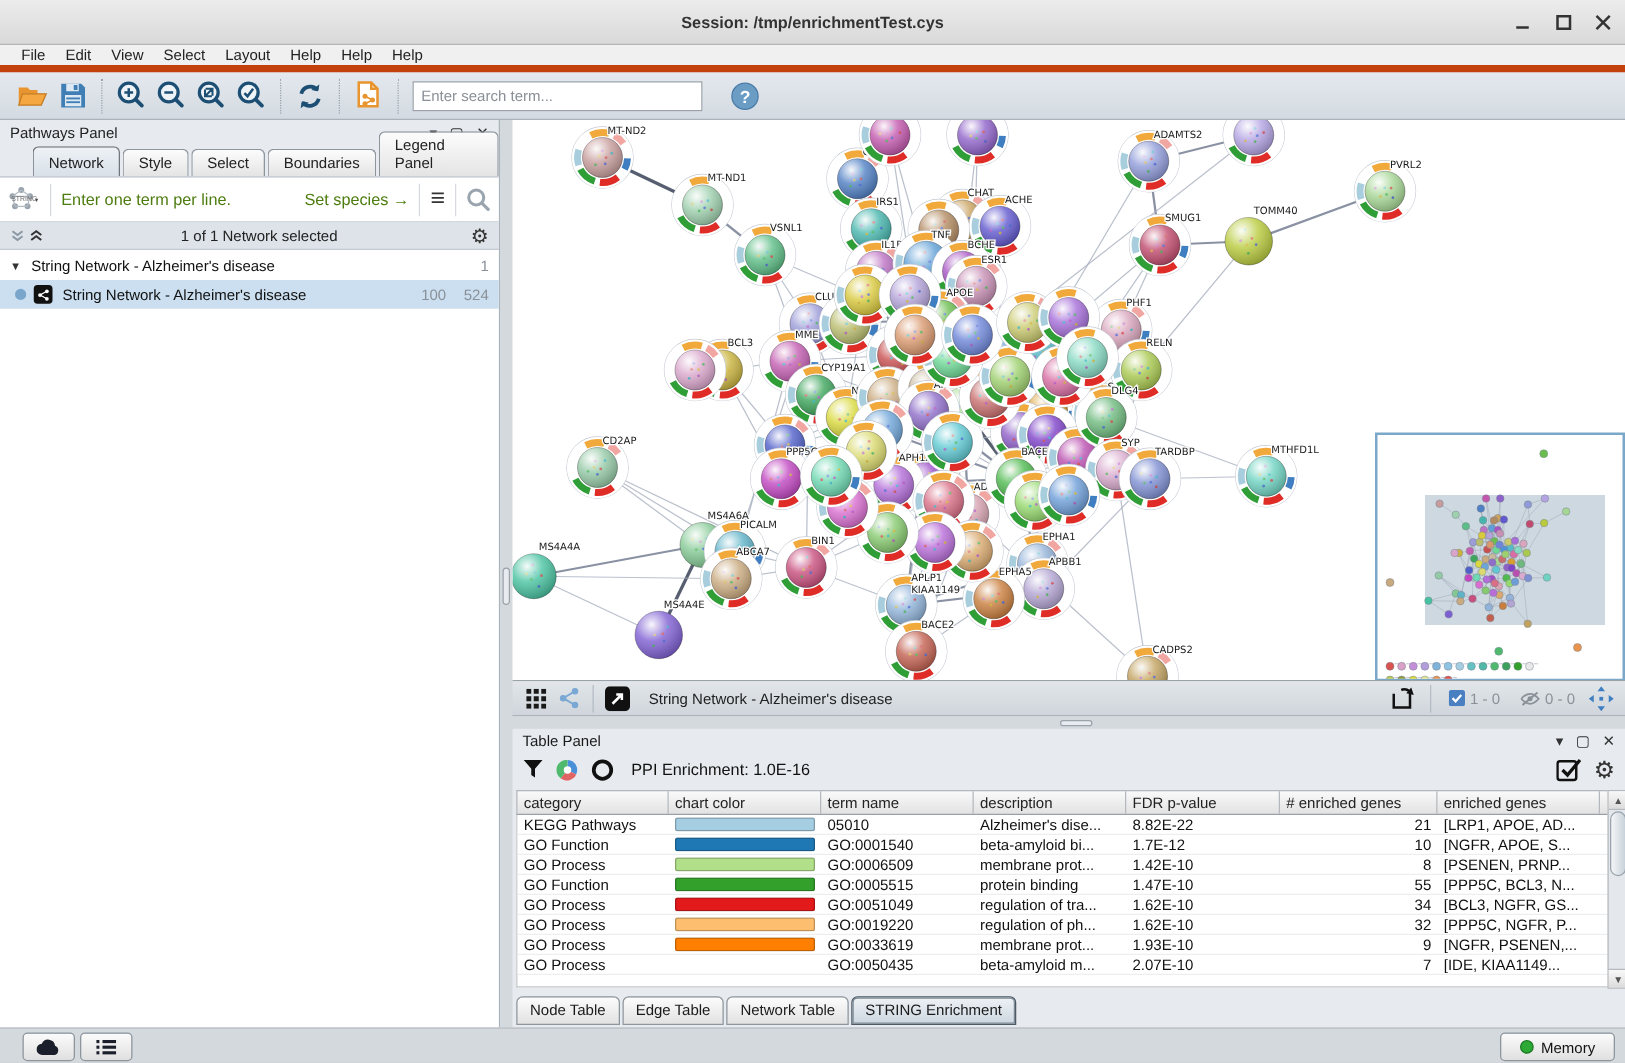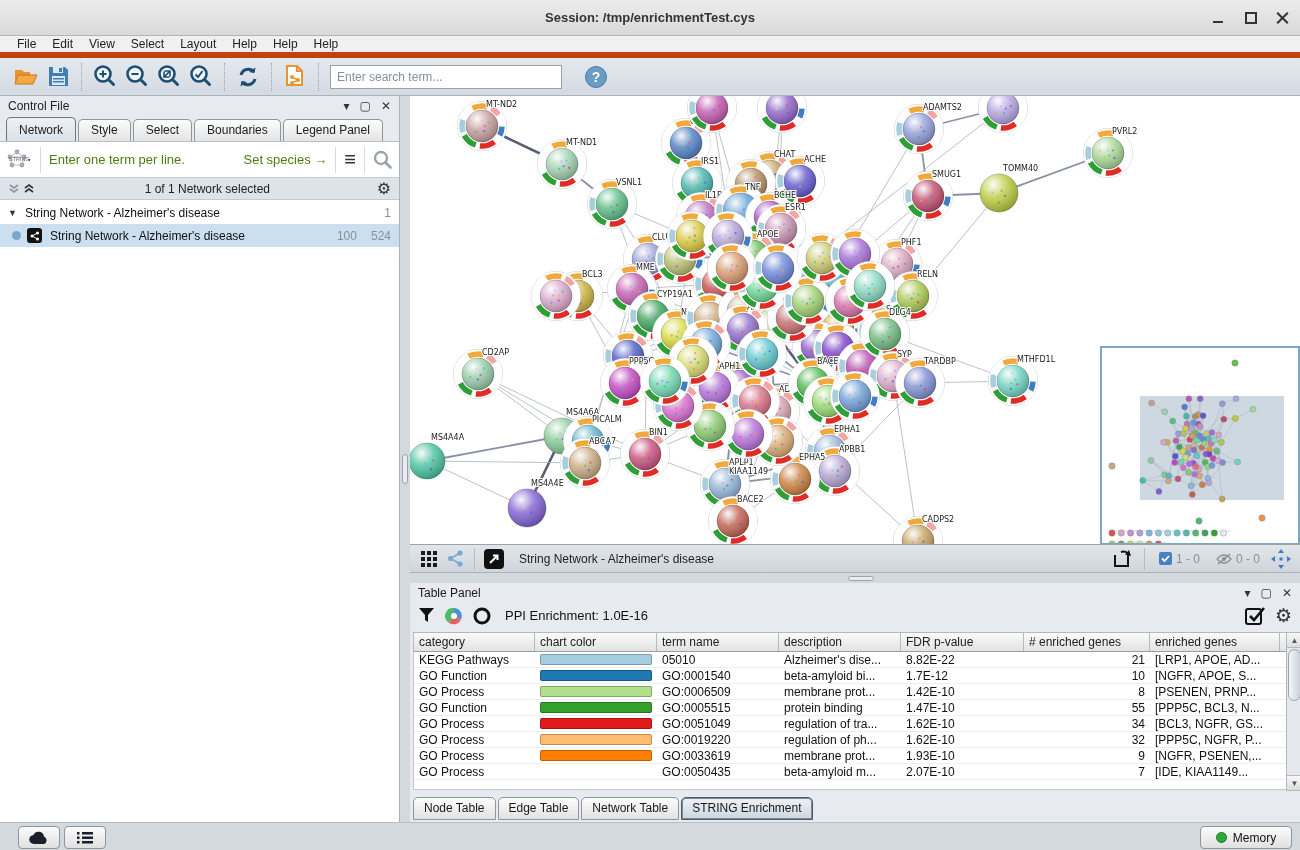--- a/index.html
+++ b/index.html
@@ -34,21 +34,21 @@
   .helpbtn { margin-left:18px; }
 
   
   .cpanel { position:absolute; left:0; top:96px; width:400px; height:726px; background:#e7ebef; border-right:1px solid #aab2ba; }
   .cp-head { height:20px; display:flex; align-items:center; padding:0 8px; color:#222; }
   .cp-head .cp-title { flex:1; font-size:12px; }
   .cp-headicons { display:flex; gap:10px; align-items:center; color:#333; font-size:11px; }
   .tabsrow { height:25px; display:flex; align-items:flex-end; padding-left:6px; gap:2px; }
   .tab { padding:3px 12px 4px; border:1px solid #8d959d; border-bottom:none; border-radius:5px 5px 0 0;
     background:linear-gradient(#fcfcfc,#e4e4e4); font-size:12px; color:#222; }
-  .tab.active { background:linear-gradient(#eef2f6,#d8e0e8); padding-top:5px; border-color:#6d757d; }
+  .tab.active { background:linear-gradient(#eef2f6,#d8e0e8); padding-top:5px; border-color:#6d757d;margin-left:20px; }
   .stringbar { height:37px; background:#fff; border-top:1px solid #b7bfc7; border-bottom:1px solid #c6ccd2;
     display:flex; align-items:center; padding:0 6px; }
   .stringbar .hint { color:#4d7c0f; font-size:13px; }
   .sb-sep { width:1px; height:26px; background:#d7dbdf; margin:0 8px; }
   .selbar { height:22px; background:#dde3e9; border-bottom:1px solid #c4cad0; display:flex; align-items:center; padding:0 8px; }
   .selbar .seltext { flex:1; text-align:center; color:#222; }
   .treearea { background:#fff; height:622px; border-top:1px solid #fff; }
   .trow { height:23px; display:flex; align-items:center; padding:0 8px; }
   .trow.selected { background:#cbdff0; }
   .trow .tlabel { margin-left:8px; flex:1; color:#111; }
@@ -201,21 +201,21 @@
     <span class="tbtn helpbtn">
       <svg width="24" height="24" viewBox="0 0 24 24">
           <circle cx="12" cy="12" r="10.5" fill="#6a9cc4" stroke="#4a7ca8" stroke-width="1"></circle>
           <text x="12" y="17" font-size="14" font-weight="bold" fill="#fff" text-anchor="middle" font-family="Liberation Sans, sans-serif">?</text>
         </svg>
     </span>
   </div>
 
   <div class="cpanel">
     <div class="cp-head">
-      <span class="cp-title">Control File</span>
+      <span class="cp-title">Pathways Panel</span>
       <span class="cp-headicons">
         <span class="glyph">▾</span>
         <span class="glyph">▢</span>
         <span class="glyph">✕</span>
       </span>
     </div>
     <div class="tabsrow" id="cp-tabs">
         <span class="tab active">Network</span>
         <span class="tab">Style</span>
         <span class="tab">Select</span>

